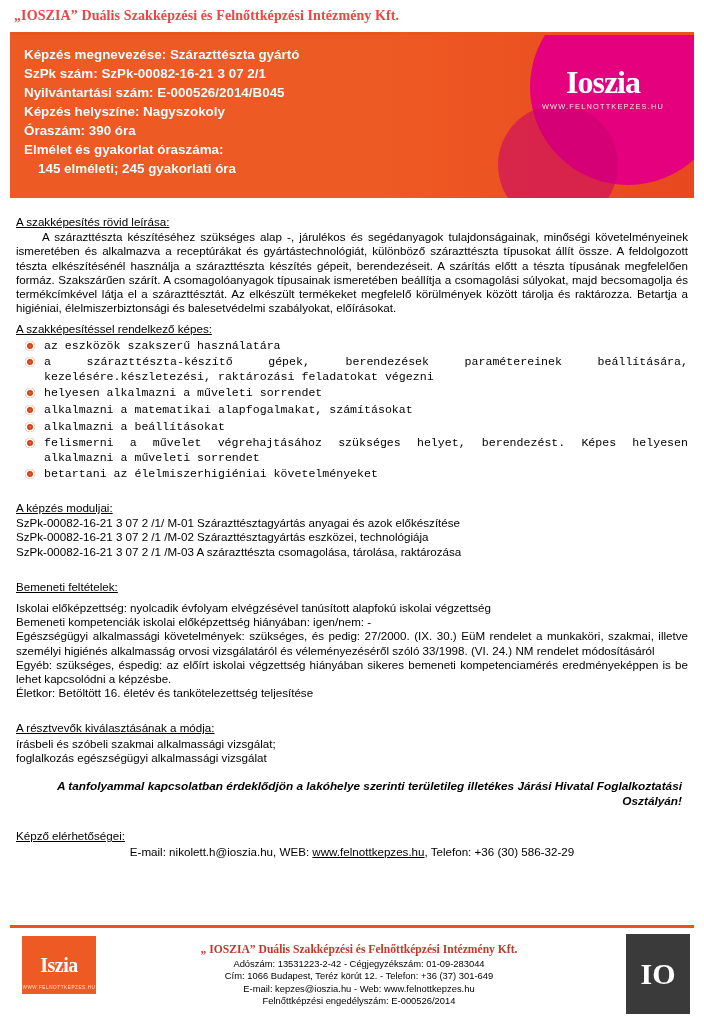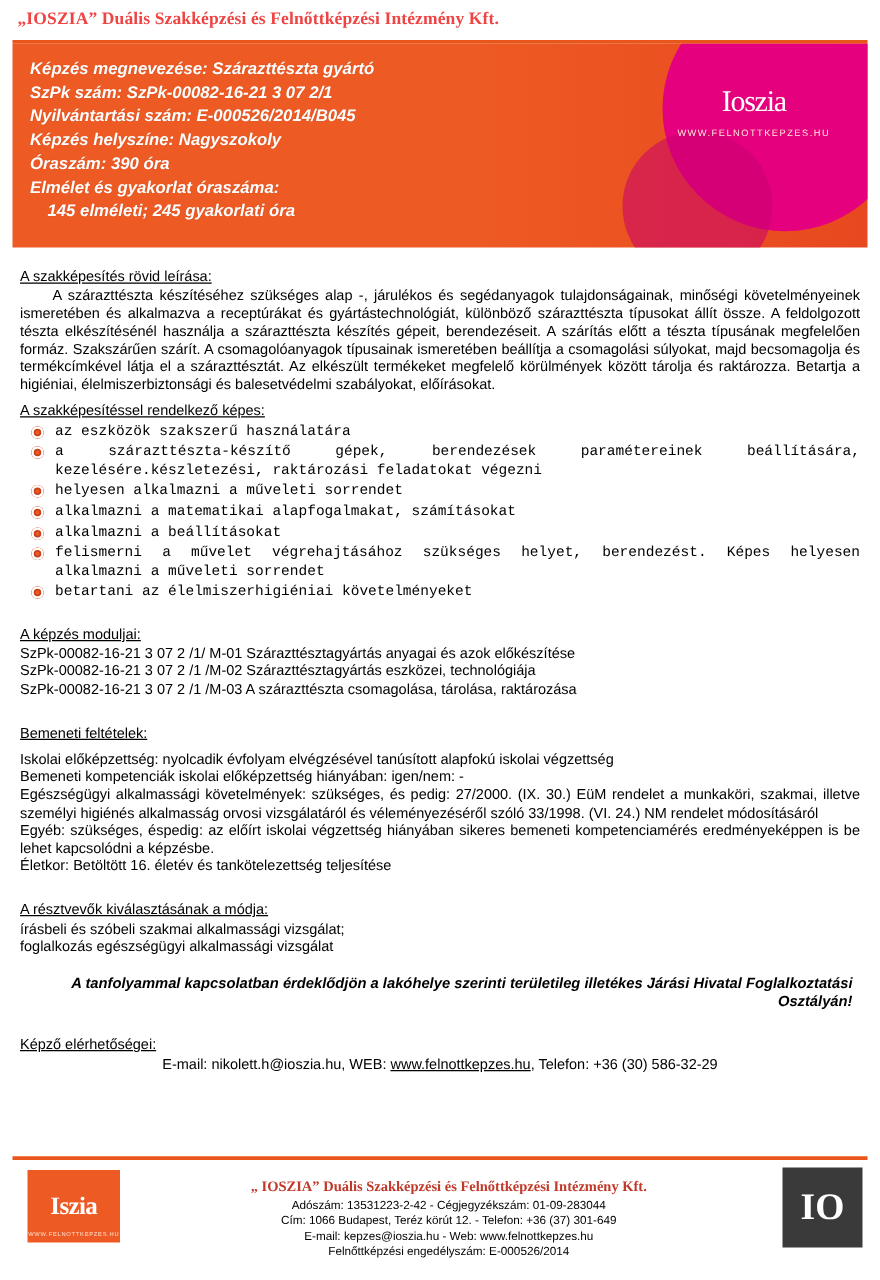--- a/index.html
+++ b/index.html
@@ -52,21 +52,20 @@
   }
   .band-inner {
     position: relative;
     z-index: 3;
     padding: 10px 0 0 14px;
     color: #ffffff;
     font-weight: bold;
     font-size: 13.4px;
     line-height: 19px;
     text-shadow: 0 0 1px rgba(0,0,0,0.15);
-    font-style: italic;
   }
   .band-inner .indent {
     padding-left: 14px;
   }
 
   
   .blob {
     position: absolute;
     z-index: 1;
     border-radius: 50%;
@@ -90,22 +89,22 @@
     position: absolute;
     z-index: 4;
     right: 16px;
     top: 28px;
     width: 150px;
     text-align: center;
     color: #fff;
   }
   .logo-band .word {
     font-family: "Liberation Serif", serif;
-    font-weight: normal;
-    font-size: 24px;
+    font-weight: bold;
+    font-size: 32px;
     line-height: 38px;
     letter-spacing: -1px;
   }
   .logo-band .word .i { color: #ffffff; }
   .logo-band .word .rest { color: #ffffff; }
   .logo-band .sub {
     font-size: 7.4px;
     letter-spacing: 1.2px;
     margin-top: 1px;
     color: #ffe9da;
@@ -218,21 +217,21 @@
     font-weight: normal;
     font-size: 4.6px;
     letter-spacing: .6px;
     color: #ffe0cf;
   }
   .footer-right {
     position: absolute;
     right: 14px;
     top: 6px;
     width: 64px;
-    height: 64px;
+    height: 80px;
     background: #3a3a3a;
     color: #fff;
     font-family: "Liberation Serif", serif;
     font-weight: bold;
     font-size: 30px;
     display: flex;
     align-items: center;
     justify-content: center;
   }
   .footer-center {

